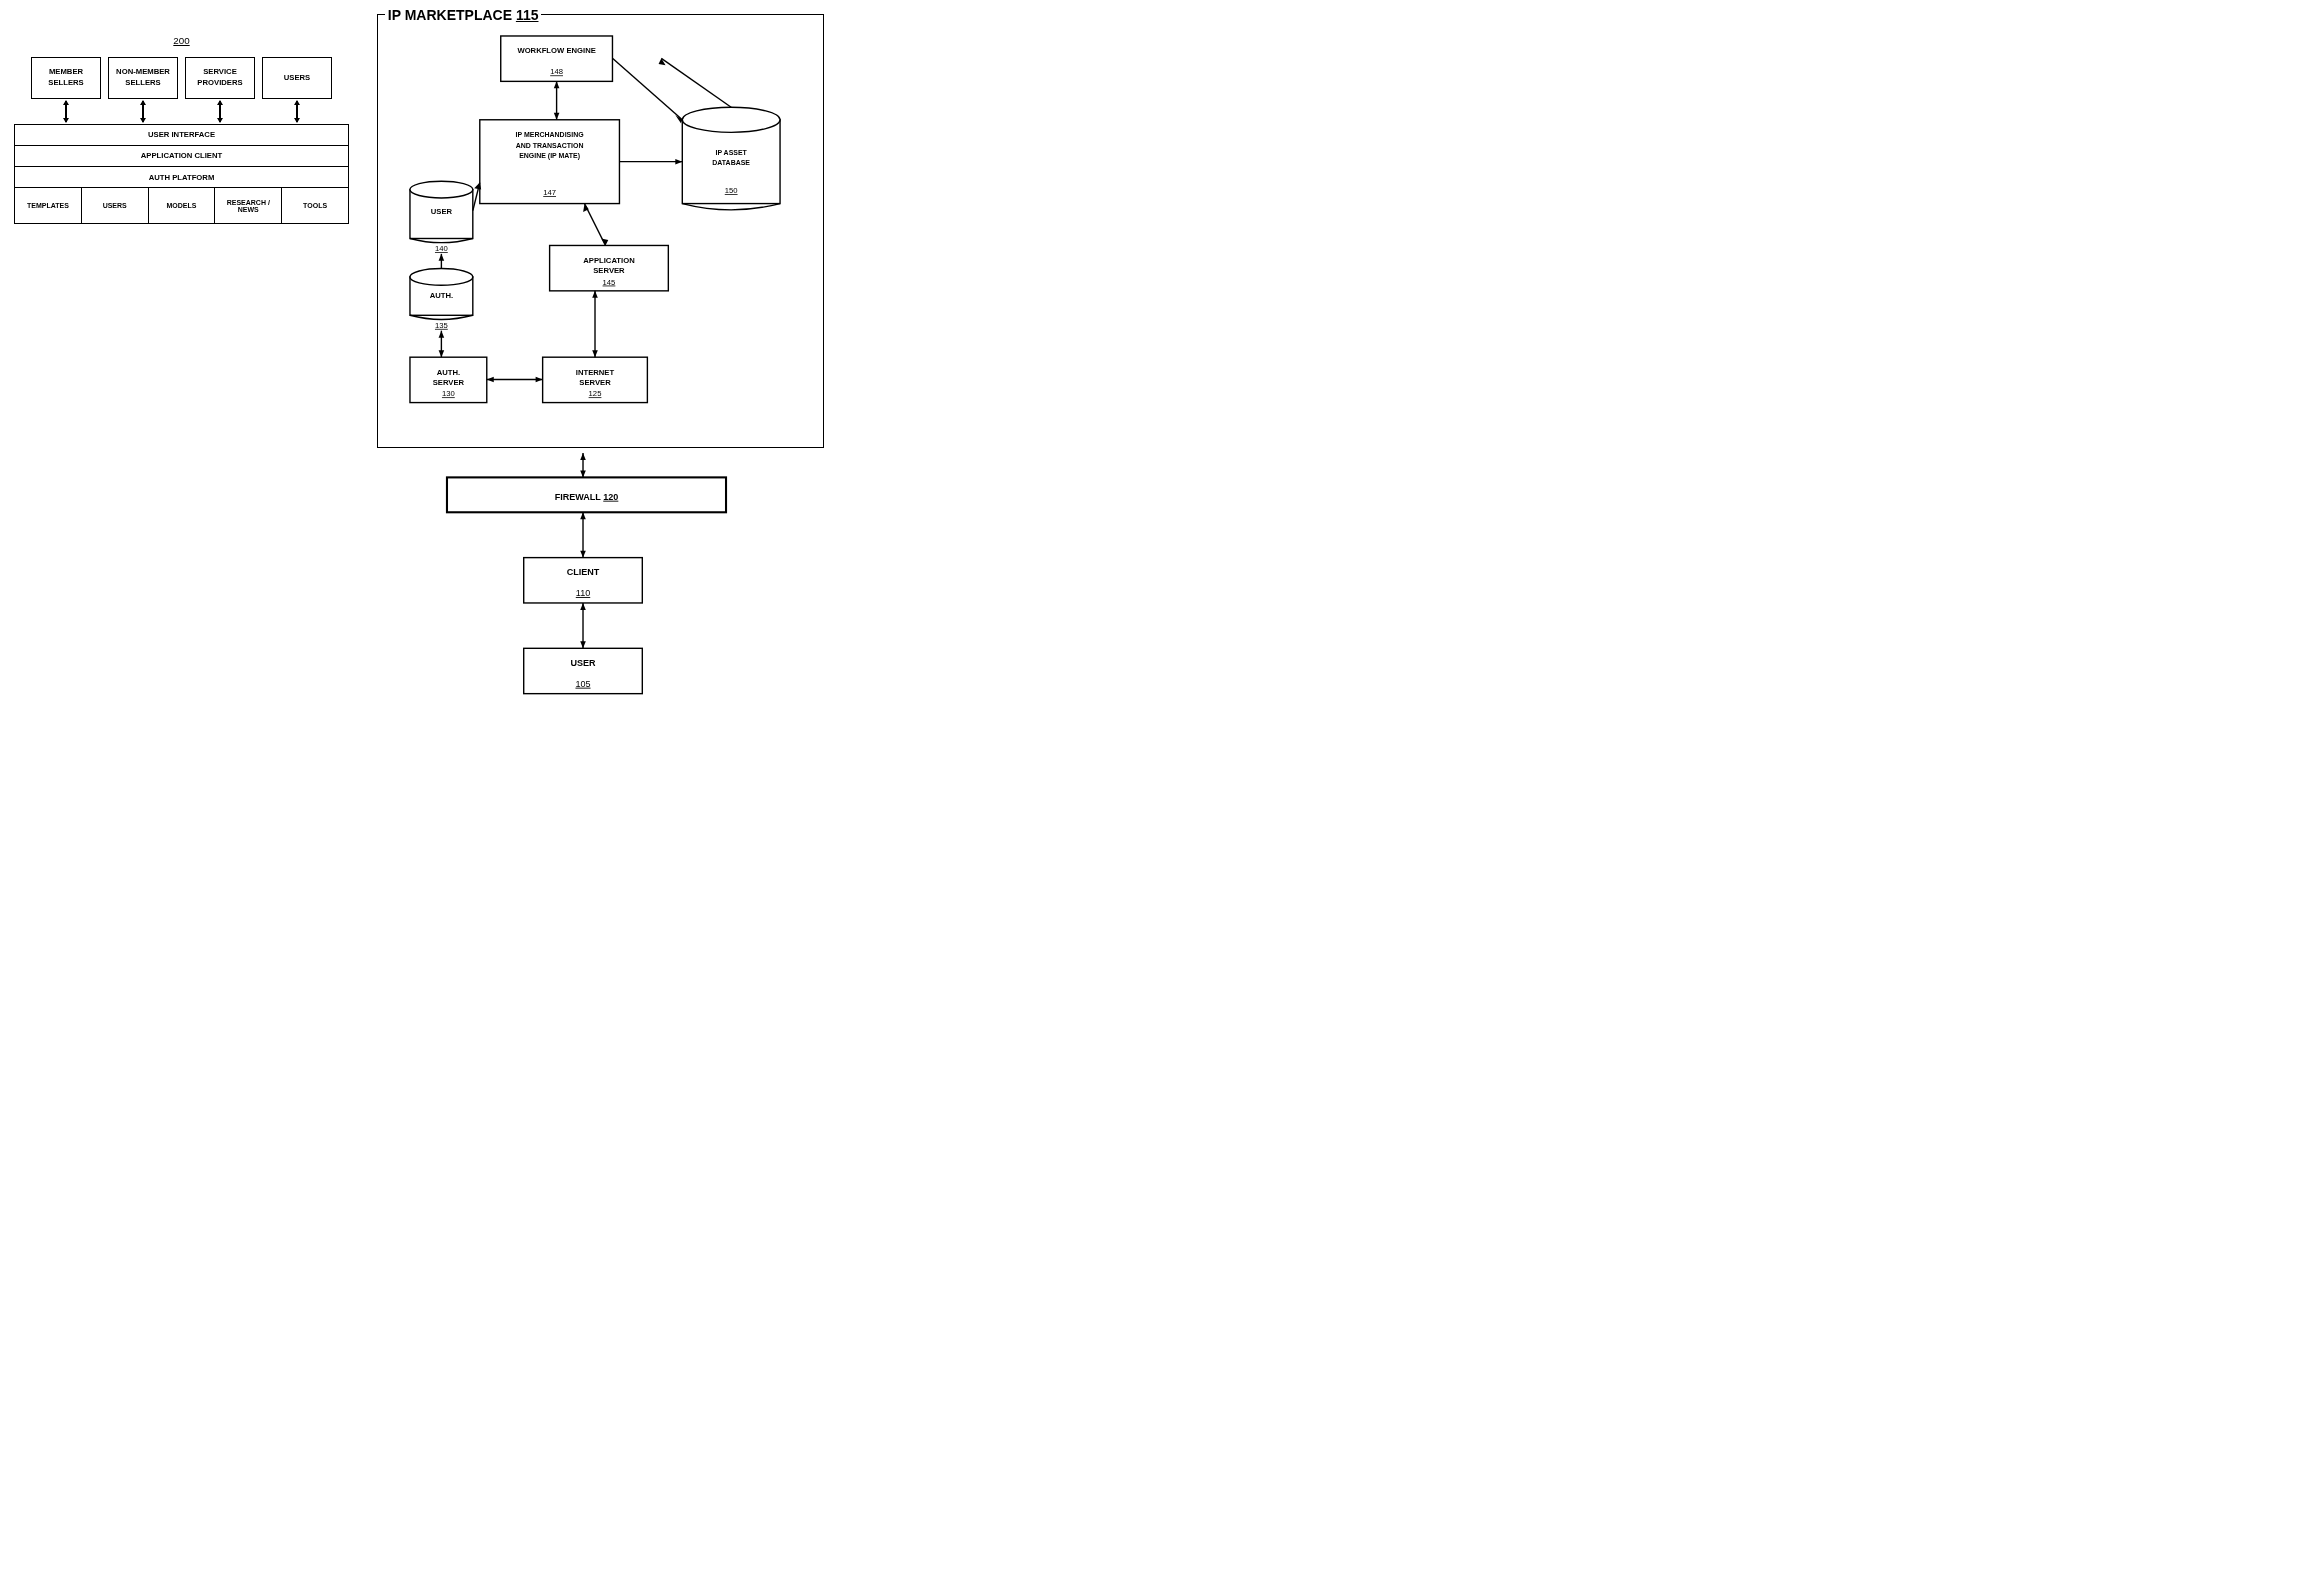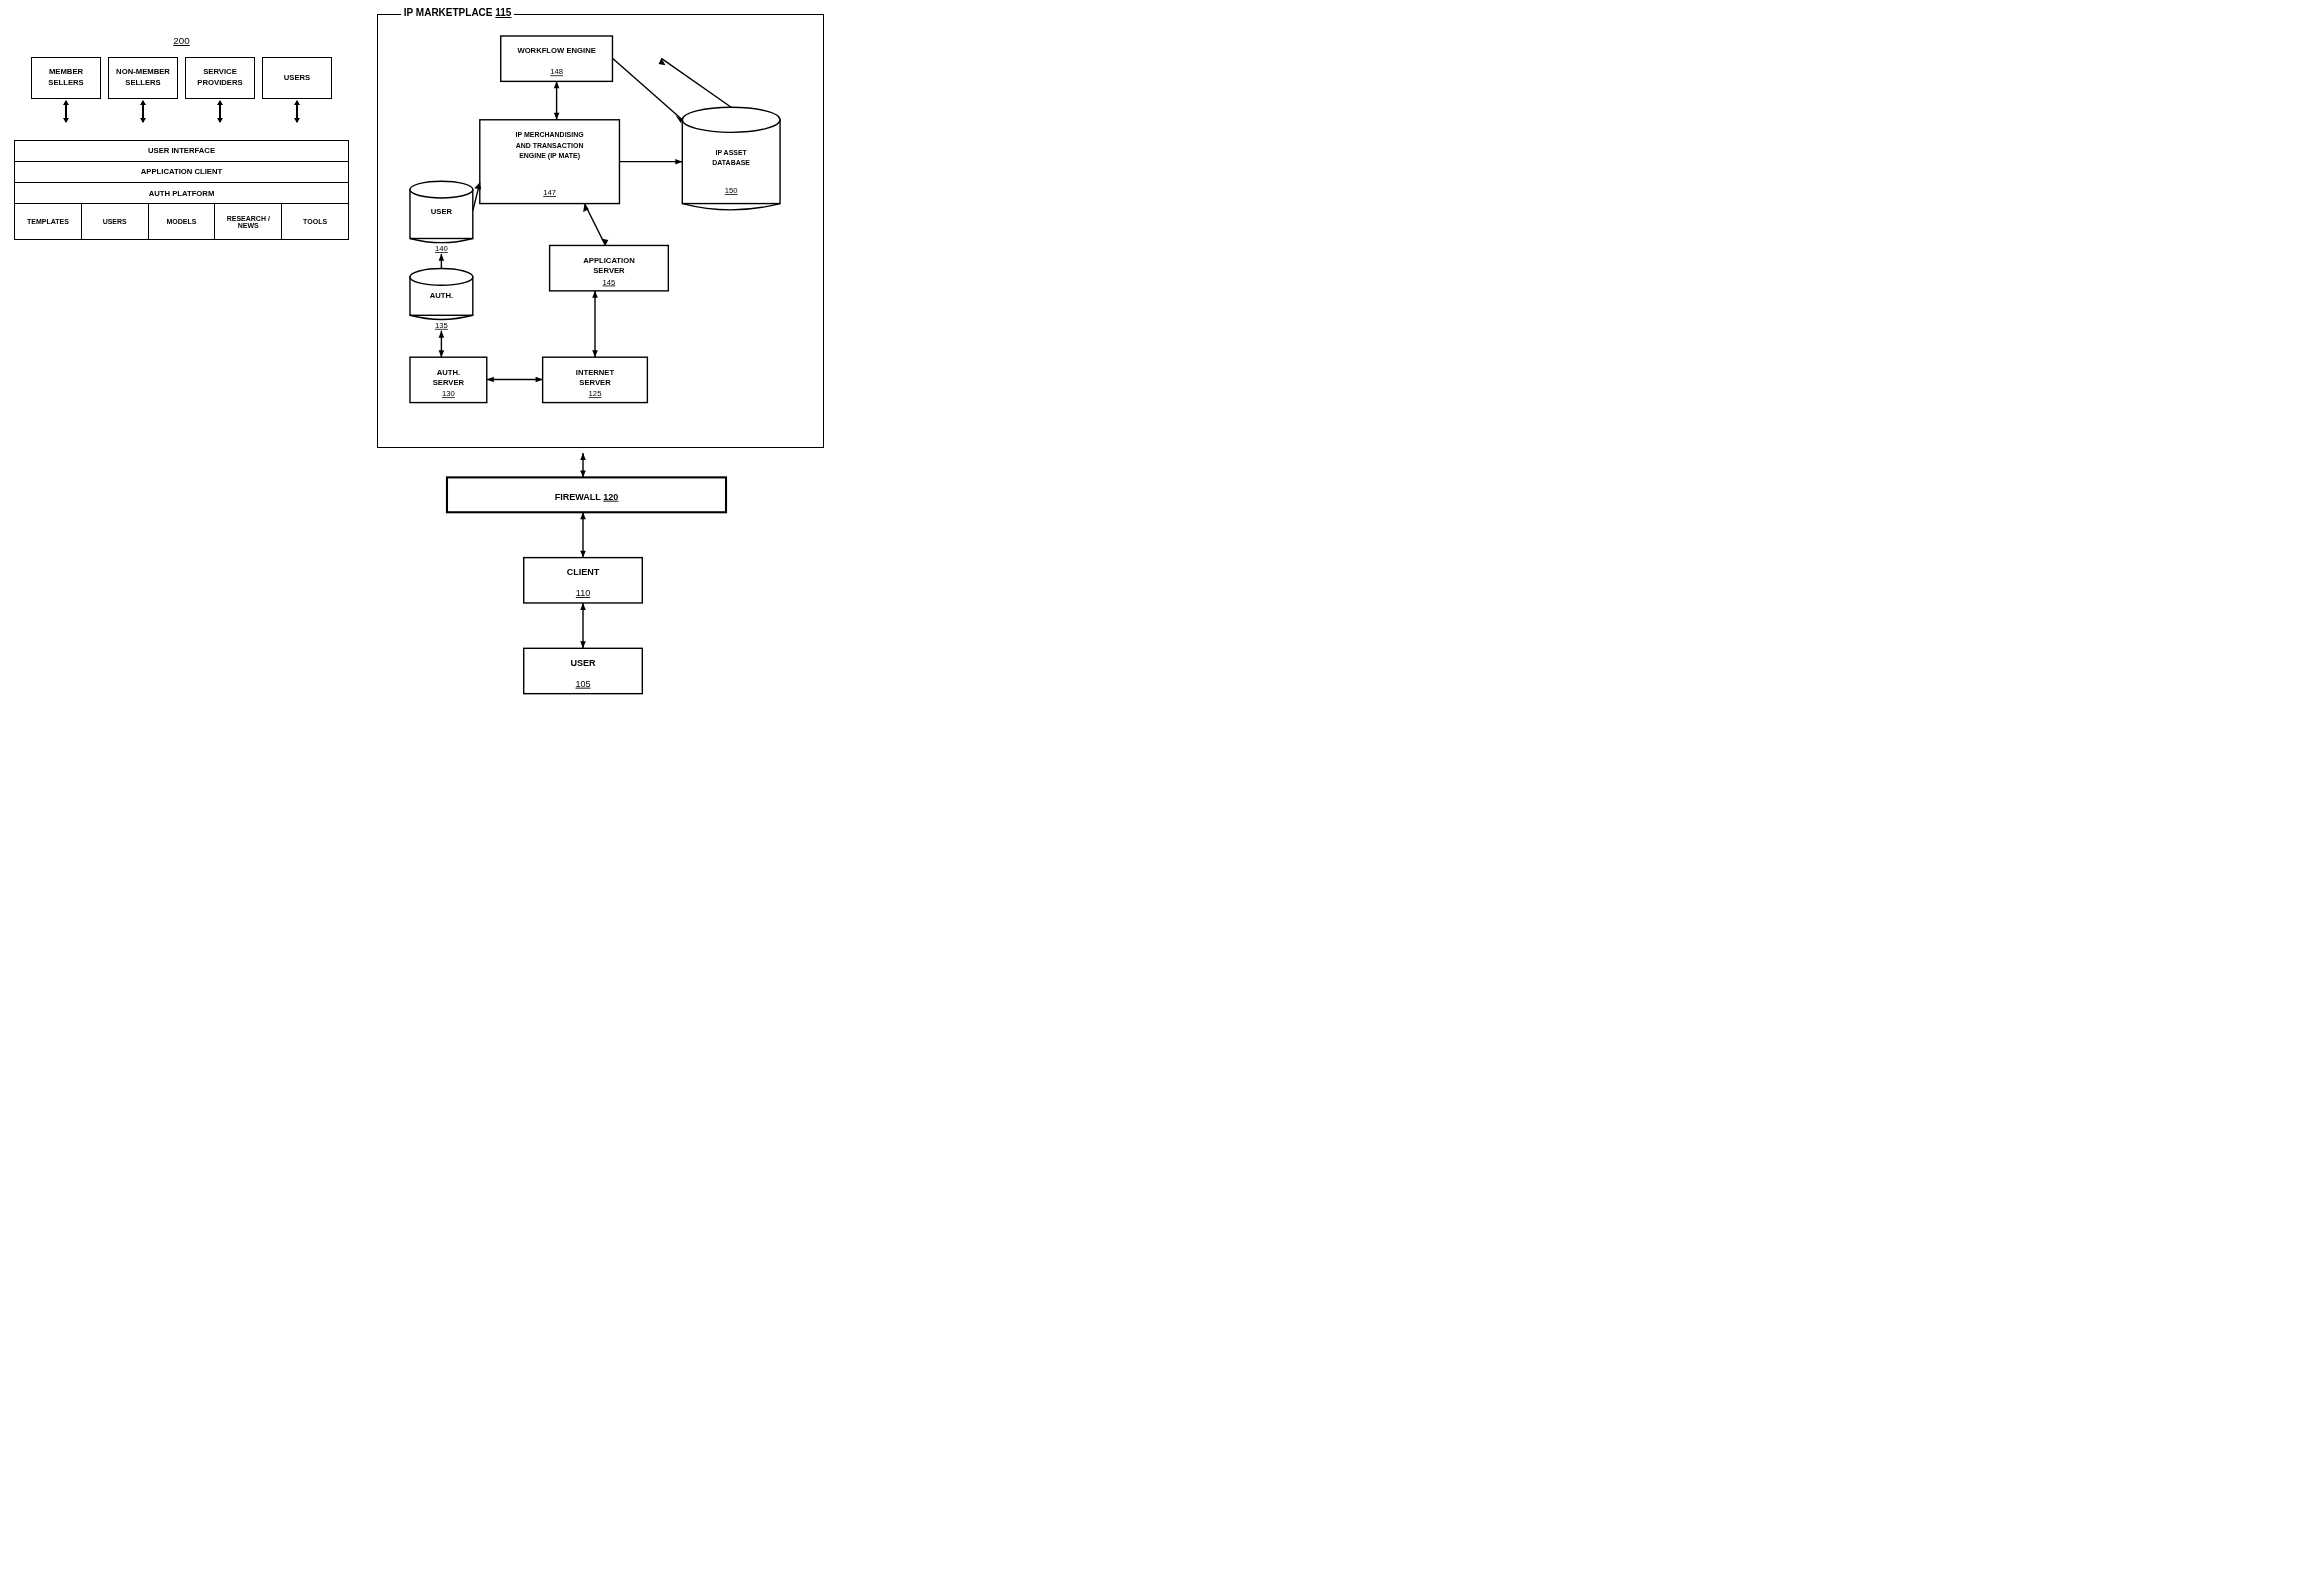--- a/index.html
+++ b/index.html
@@ -94,21 +94,21 @@
       position: absolute;
       bottom: -0.7px;
       left: -2.8px;
       border-left: 3.5px solid transparent;
       border-right: 3.5px solid transparent;
       border-top: 5.6px solid #000;
     }
 
     .layers-section {
       border: 1.4px solid #000;
-      margin-top: 16px;
+      margin-top: 0;
     }
 
     .layer-row {
       border-bottom: 1.4px solid #000;
       padding: 5.6px 7px;
       text-align: center;
       font-weight: bold;
       font-size: 7.7px;
     }
     .layer-row:last-child {
@@ -189,21 +189,21 @@
         <div class="bottom-box">RESEARCH /<br>NEWS</div>
         <div class="bottom-box">TOOLS</div>
       </div>
     </div>
 
   </div>
 
   <div class="right-diagram">
 
     <div style="border:1.4px solid #000; padding:14px 10.5px 10.5px 10.5px; position:relative; margin-bottom:0;">
-      <div style="position:absolute;top:-8.4px;left:7px;background:#fff;padding:0 2.8px;font-weight:bold;font-size:10px;margin-left:16px;">
+      <div style="position:absolute;top:-8.4px;left:7px;background:#fff;padding:0 2.8px;font-weight:bold;font-size:14px;">
         IP MARKETPLACE <span class="underline">115</span>
       </div>
 
       
       <svg width="419" height="405" viewBox="0 0 600 580" style="font-size:13px">
 
         <rect x="160" y="10" width="160" height="65" fill="white" stroke="black" stroke-width="2"></rect>
         <text x="240" y="35" text-anchor="middle" font-family="Arial" font-size="11" font-weight="bold">WORKFLOW ENGINE</text>
         <text x="240" y="65" text-anchor="middle" font-family="Arial" font-size="11" text-decoration="underline">148</text>
 

